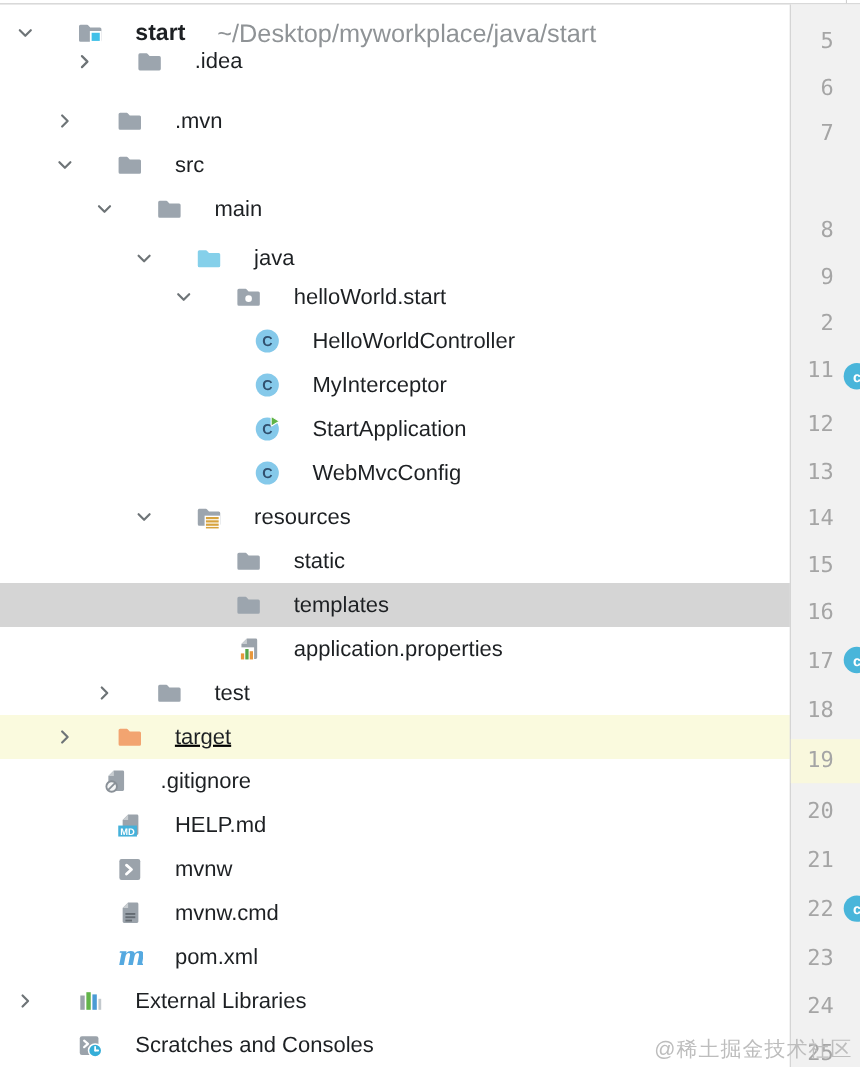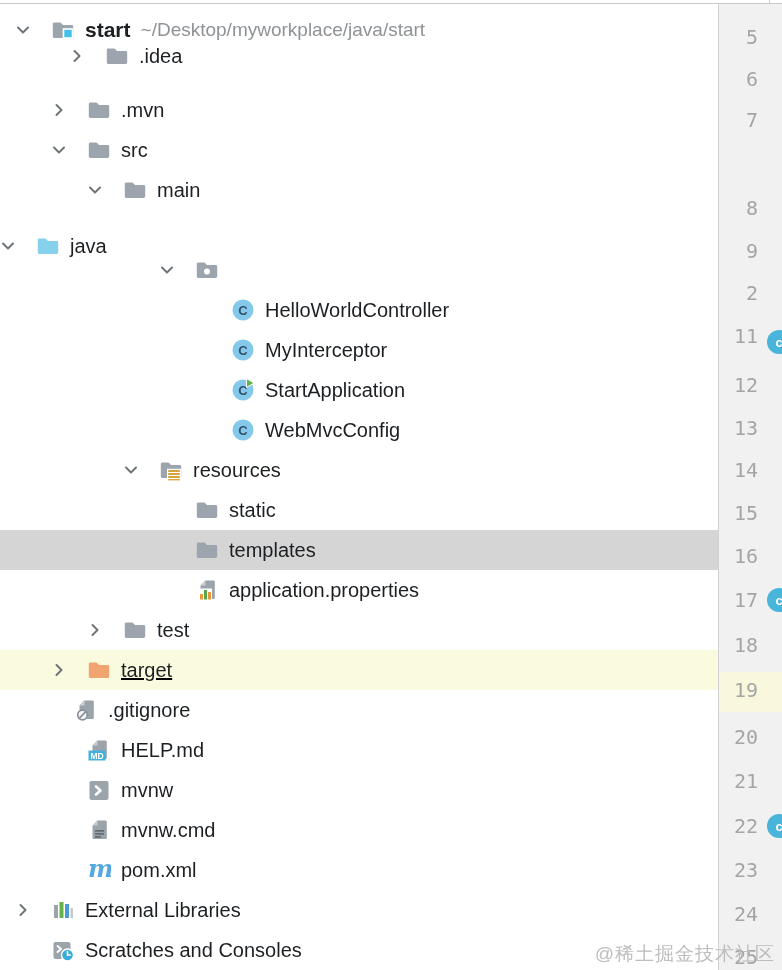--- a/index.html
+++ b/index.html
@@ -10,28 +10,28 @@
   .gutter{position:absolute;left:718px;top:4px;width:64px;height:966px;background:#f1f1f1;
           border-left:1px solid #d2d2d2;box-sizing:border-box;}
   .gutter-highlight{position:absolute;left:719px;top:672px;width:63px;height:40px;background:#f9f8dd;}
   .line-num{position:absolute;width:44px;right:24px;text-align:right;
             font-family:"DejaVu Sans Mono",monospace;font-size:20px;line-height:24px;color:#a5a5a5;}
   .marker{position:absolute;left:767px;width:24px;height:24px;border-radius:50%;
           background:#49b5da;color:#fff;font-weight:bold;font-size:13px;
           display:flex;align-items:center;justify-content:center;
           font-family:"Liberation Sans",sans-serif;}
   .row{position:absolute;left:0;width:719px;height:40px;display:flex;align-items:center;
-       box-sizing:border-box;background:transparent;}
+       box-sizing:border-box;background:transparent;gap:19px;}
   .row.selected{background:#d5d5d5;}
   .row.excluded{background:#fafade;text-decoration:underline;}
   .chev,.spacer{width:36px;height:40px;display:flex;align-items:center;flex:none;}
   .icon{width:24px;height:24px;margin-right:10px;flex:none;display:flex;align-items:center;justify-content:center;}
   .label{font-size:20px;color:#1d2023;white-space:nowrap;}
   .label.bold{font-weight:bold;font-size:21px;}
-  .path{font-size:19px;color:#8f9396;margin-left:10px;white-space:nowrap;}
+  .path{font-size:23px;color:#8f9396;margin-left:10px;white-space:nowrap;}
   .watermark{position:absolute;top:941px;right:7px;font-size:19px;color:#bdbdbd;
              letter-spacing:1px;white-space:nowrap;}
 </style>
 </head>
 <body>
 
 <svg width="0" height="0" style="position:absolute">
   <defs>
     <path id="folder-shape" d="M3.2 4.5 H9.3 a1 1 0 0 1 .8 .4 L12 7 h8.8 A1.4 1.4 0 0 1 22.2 8.4 V18.6 A1.4 1.4 0 0 1 20.8 20 H3.2 A1.4 1.4 0 0 1 1.8 18.6 V5.9 A1.4 1.4 0 0 1 3.2 4.5 Z"></path>
     <g id="page-shape">
@@ -113,21 +113,21 @@
         </svg>
       </span>
     <span class="icon">
         <svg width="24" height="24" viewBox="0 0 24 24">
           <use href="#folder-shape" fill="#9ca5ae"></use>
         </svg>
       </span>
     <span class="label">main</span>
   </div>
 
-  <div class="row" style="top:226px;">
+  <div class="row" style="top:215px;padding-left:123px">
     <span class="chev">
         <svg width="16" height="16">
           <use href="#chev-down"></use>
         </svg>
       </span>
     <span class="icon">
         <svg width="24" height="24" viewBox="0 0 24 24">
           <use href="#folder-shape" fill="#85d0ea"></use>
         </svg>
       </span>
@@ -139,20 +139,21 @@
         <svg width="16" height="16">
           <use href="#chev-down"></use>
         </svg>
       </span>
     <span class="icon">
         <svg width="24" height="24" viewBox="0 0 24 24">
           <use href="#folder-shape" fill="#9ca5ae"></use>
           <circle cx="12" cy="13.5" r="3" fill="#fff"></circle>
         </svg>
       </span>
+    <span class="label">helloWorld.start</span>
   </div>
 
   <div class="row" style="top:290px;padding-left:231px">
     <span class="icon">
         <svg width="24" height="24" viewBox="0 0 24 24">
           <circle cx="12" cy="12" r="10.5" fill="#85c9ea"></circle>
           <text x="12" y="16.5" text-anchor="middle" font-size="13" font-weight="bold" fill="#31506e" font-family="Liberation Sans,sans-serif">C</text>
         </svg>
       </span>
     <span class="label">HelloWorldController</span>

